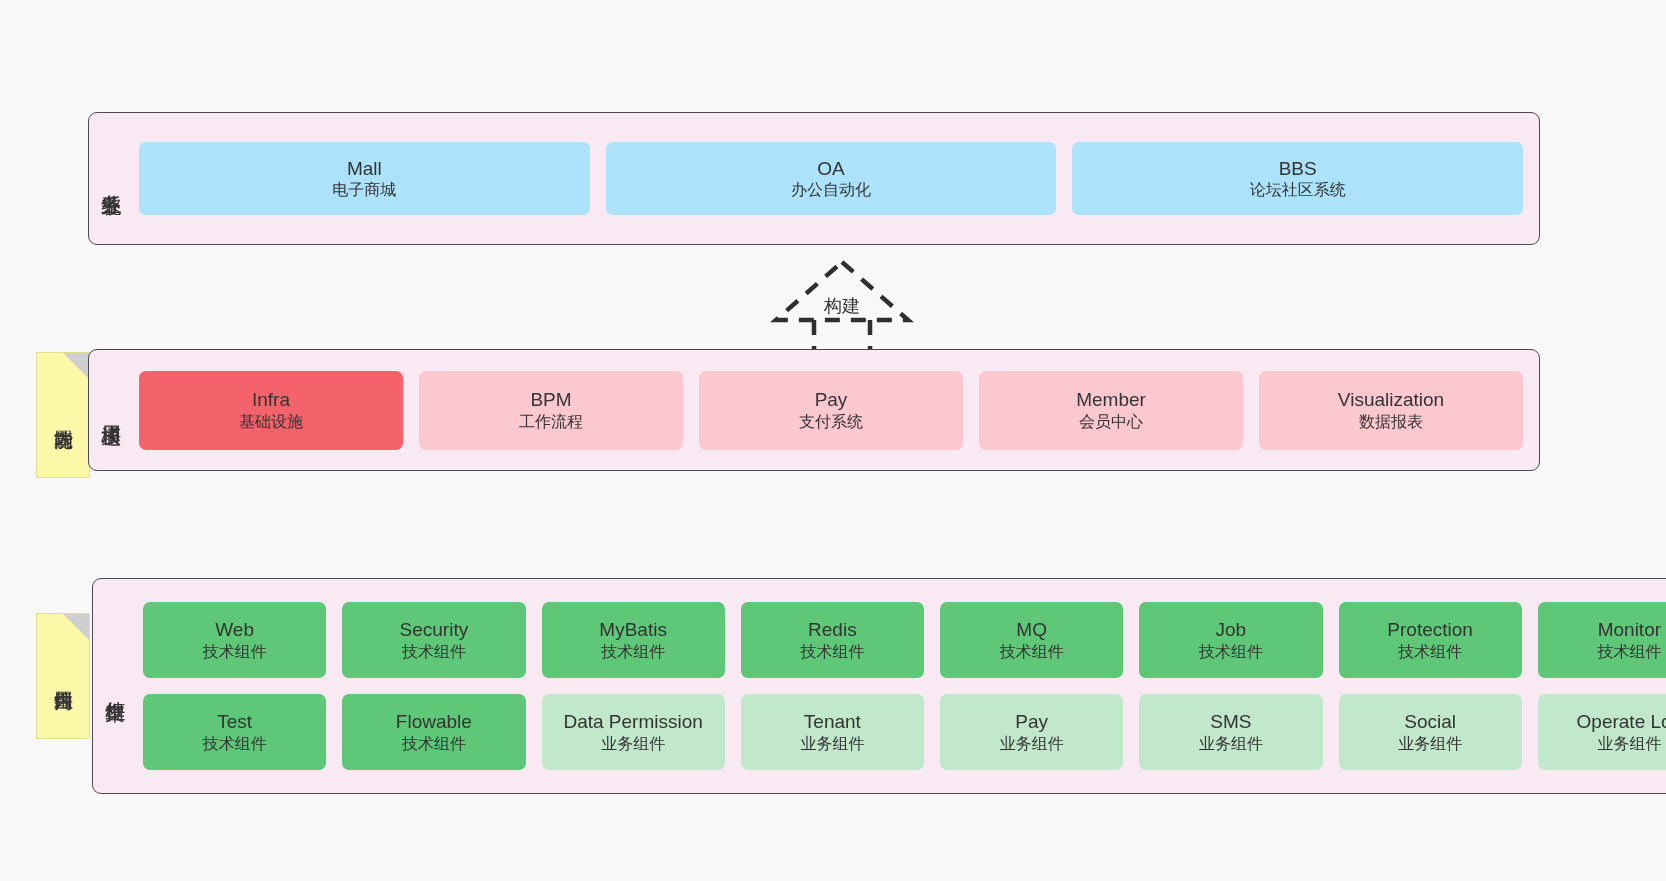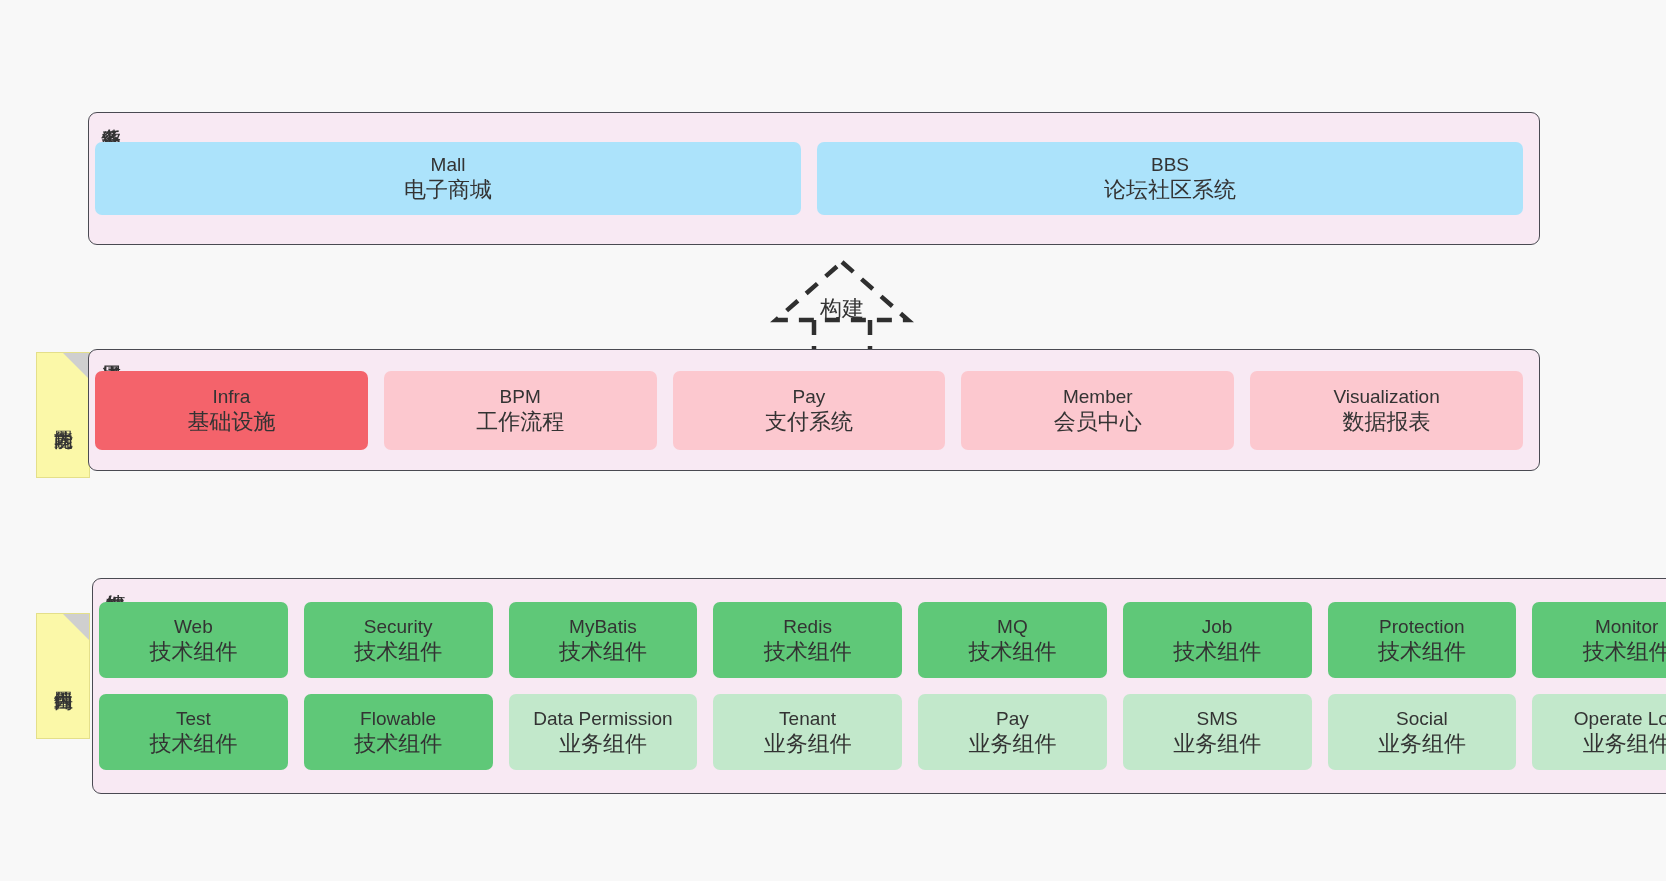--- a/index.html
+++ b/index.html
@@ -24,21 +24,21 @@
   }
 
   
   .layer {
     position: absolute;
     box-sizing: border-box;
     background: #f8e9f3;
     border: 1.6px solid #4a4a52;
     border-radius: 9px;
     display: flex;
-    flex-direction: column;
+    flex-direction: row;
     align-items: stretch;
   }
 
   
   .layer-title {
     flex: 0 0 auto;
     width: 44px;
     display: flex;
     align-items: center;
     justify-content: center;
@@ -80,21 +80,21 @@
     color: #333333;
     padding: 4px 6px;
     overflow: hidden;
   }
   .card .en {
     font-size: 19px;
     line-height: 1.22;
     white-space: normal;
   }
   .card .cn {
-    font-size: 22px;
+    font-size: 16px;
     line-height: 1.25;
   }
 
   .card-blue        { background: #ace3fb; }
   .card-red         { background: #f4636b; }
   .card-pink        { background: #fcc8cf; text-align: right; }
   .card-green-dark  { background: #5fc878; }
   .card-green-light { background: #c2e8cb; }
 
   
@@ -143,21 +143,21 @@
     width: 200px;
     height: 105px;
   }
   .connector svg { display: block; }
   .connector .conn-label {
     position: absolute;
     left: 0;
     right: 0;
     top: 38px;
     text-align: center;
-    font-size: 22px;
+    font-size: 18px;
     color: #333333;
     user-select: none;
     pointer-events: none;
   }
   #connector-build     { left: 742px; top: 256px; }
   #connector-implement { left: 756px; top: 486px; }
 </style>
 </head>
 <body>
 
@@ -165,20 +165,24 @@
 
   <div class="layer" id="layer-business">
     <div class="layer-title">业务系统</div>
     <div class="layer-body">
       <div class="row">
         <div class="card card-blue">
           <span class="en">Mall</span>
           <span class="cn">电子商城</span>
         </div>
         <div class="card card-blue">
+          <span class="en">OA</span>
+          <span class="cn">办公自动化</span>
+        </div>
+        <div class="card card-blue">
           <span class="en">BBS</span>
           <span class="cn">论坛社区系统</span>
         </div>
       </div>
     </div>
   </div>
 
   <div class="connector" id="connector-build">
     <svg width="200" height="105" viewBox="0 0 200 105" xmlns="http://www.w3.org/2000/svg">
 

